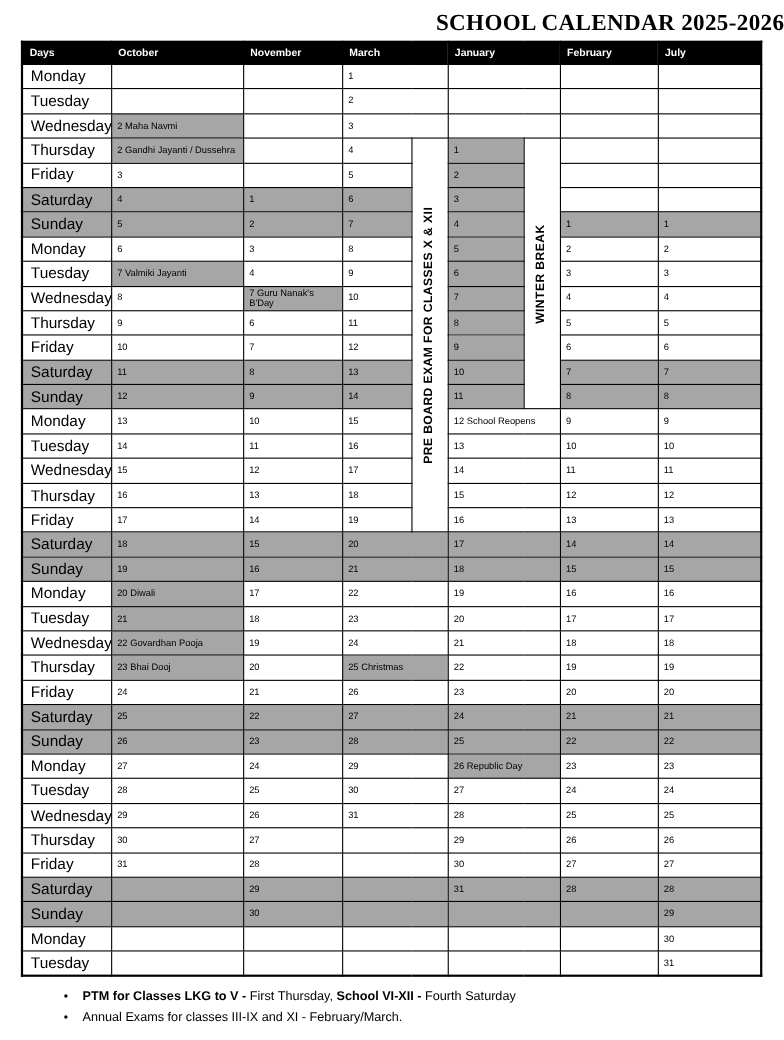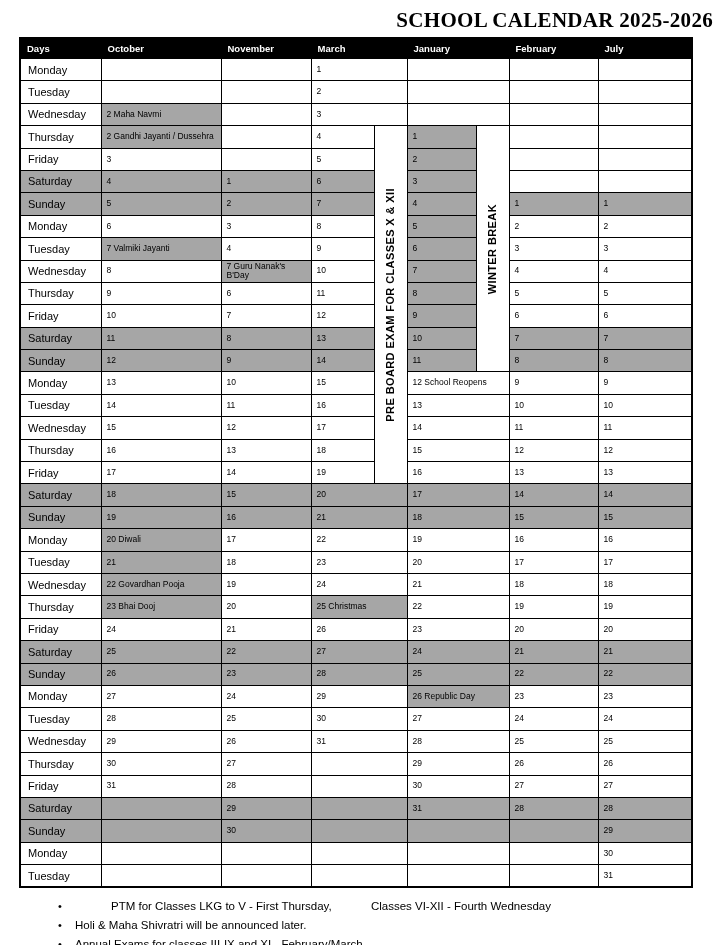--- a/index.html
+++ b/index.html
@@ -23,32 +23,32 @@
     font-size:9.5px;font-weight:bold;text-align:left;
     height:17px;padding:1px 2px 1px 6px;
     border:1px solid var(--header-bg,#000);
   }
   .cal td{
     border:1px solid var(--border,#000);
     height:21.4px;font-size:8.5px;line-height:1.12;
     padding:0 2px 0 5px;vertical-align:middle;overflow:hidden;
     background:#fff;
   }
-  .cal td.day{font-size:11px;padding-left:7px;}
+  .cal td.day{font-size:14px;padding-left:7px;}
   .cal td.g{background:var(--gray,#a6a6a6);}
   .cal td.band{background:#fff;text-align:center;vertical-align:middle;padding:0;}
   .vlabel{
     writing-mode:vertical-rl;transform:rotate(180deg);
     font-weight:bold;font-size:11px;letter-spacing:.4px;
     white-space:nowrap;margin:0 auto;
   }
   .notes{list-style:none;margin:9px 0 0 58px;padding:0;}
   .notes li{font-size:11.5px;line-height:18.6px;white-space:nowrap;}
   .notes .bullet{display:inline-block;width:17px;font-size:11px;}
-  .notes .b{font-weight:normal;margin-left:36px;}
+  .notes .b{font-weight:bold;}
 </style>
 </head>
 <body>
 
 <div class="page">
   <div class="title">SCHOOL CALENDAR 2025-2026</div>
 
   <table class="cal">
     <colgroup>
       <col style="width:81px">
@@ -409,17 +409,16 @@
           <td></td>
           <td colspan="2"></td>
           <td colspan="2"></td>
           <td></td>
           <td>31</td>
         </tr>
       </tbody>
   </table>
 
   <ul class="notes" id="notes">
-      <li><span class="bullet">•</span><span class="b">PTM for Classes LKG to V - </span><span>First Thursday, </span><span class="b">Classes VI-XII - </span><span>Fourth Wednesday</span></li>
-      <li><span class="bullet">•</span><span>Holi &amp; Maha Shivratri will be announced later.</span></li>
+      <li><span class="bullet">•</span><span class="b">PTM for Classes LKG to V - </span><span>First Thursday, </span><span class="b">School VI-XII - </span><span>Fourth Saturday</span></li>
       <li><span class="bullet">•</span><span>Annual Exams for classes III-IX and XI - February/March.</span></li>
     </ul>
 </div>
 
 </body></html>

